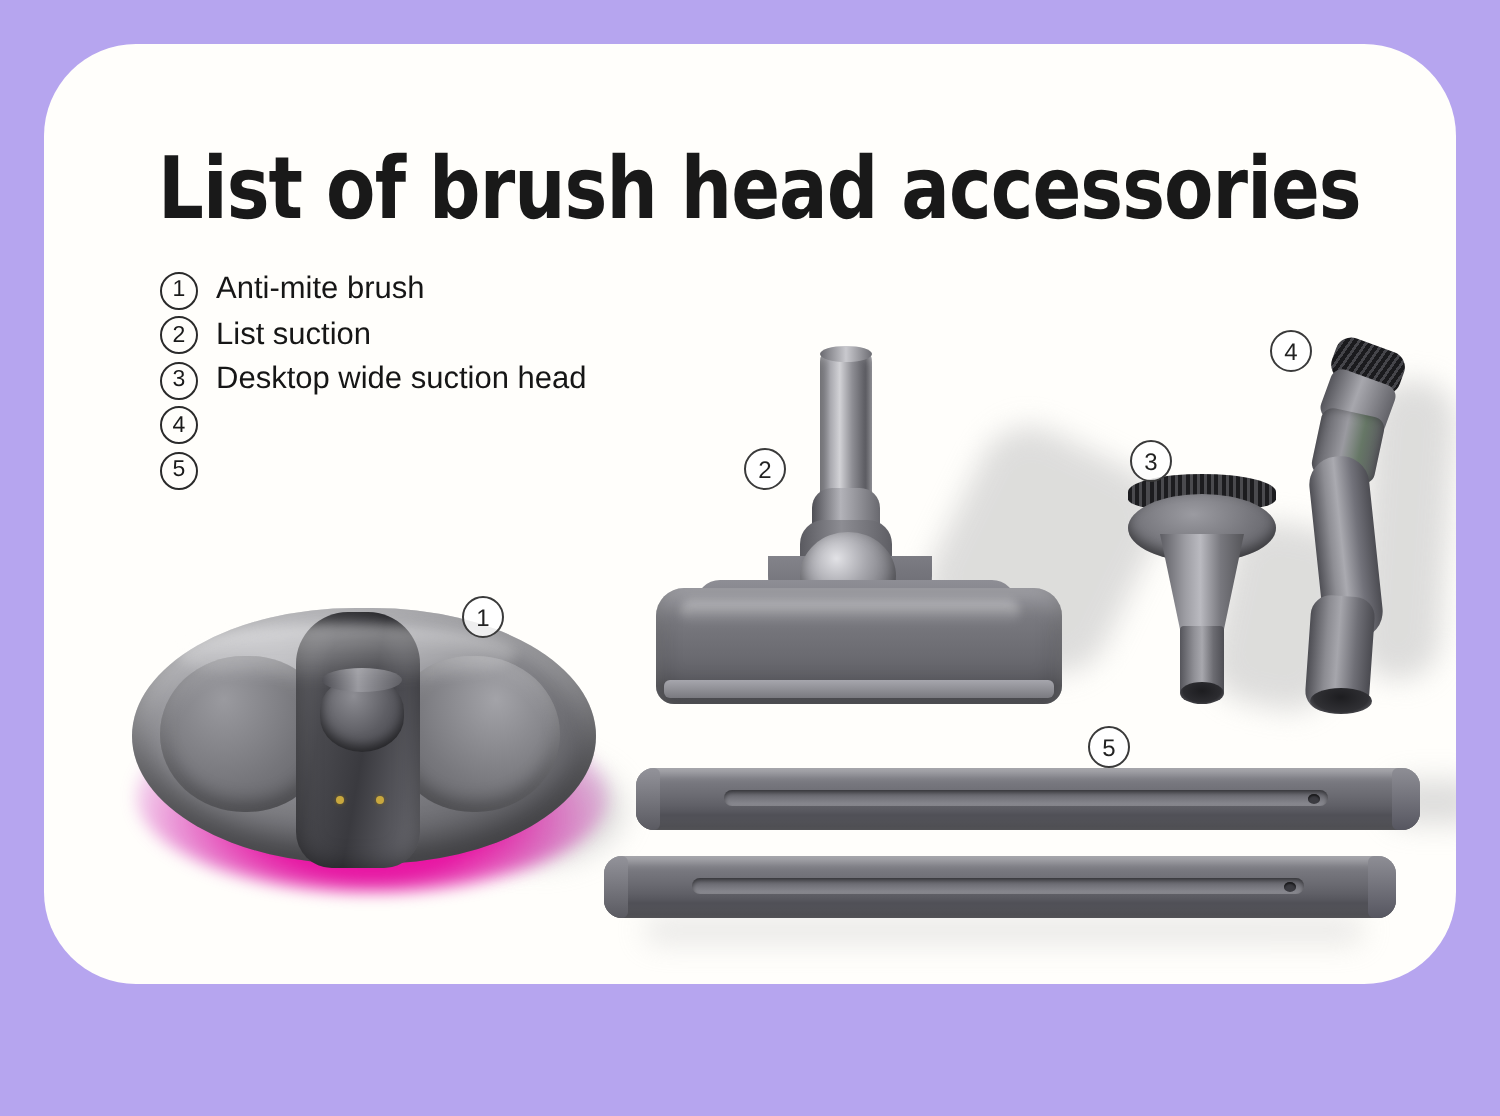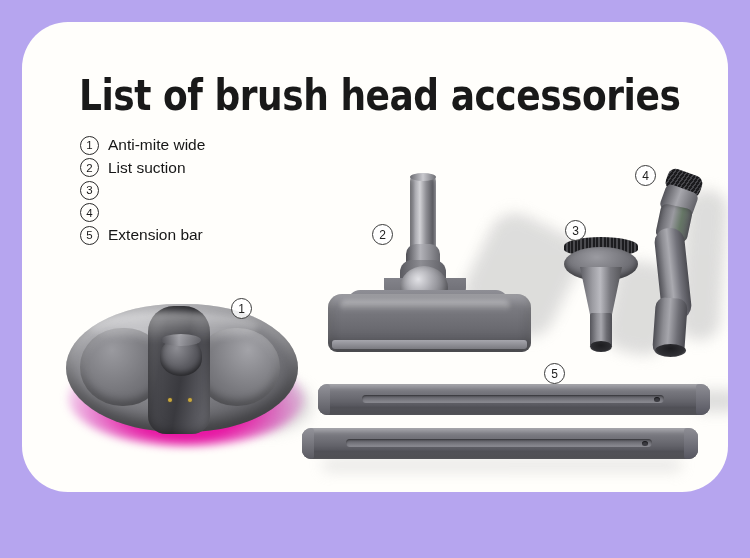--- a/index.html
+++ b/index.html
@@ -255,35 +255,35 @@
 
 <div class="stage">
 
   <div class="card">
 
     <div class="title">List of brush head accessories</div>
 
     <div class="legend">
       <div class="legend-row">
         <span class="num">1</span>
-        <span class="legend-label">Anti-mite wide</span>
+        <span class="legend-label">Anti-mite brush</span>
       </div>
       <div class="legend-row">
         <span class="num">2</span>
         <span class="legend-label">List suction</span>
       </div>
       <div class="legend-row">
         <span class="num">3</span>
+        <span class="legend-label">Desktop wide suction head</span>
       </div>
       <div class="legend-row">
         <span class="num">4</span>
       </div>
       <div class="legend-row">
         <span class="num">5</span>
-        <span class="legend-label">Extension bar</span>
       </div>
     </div>
 
     <div class="shadow" style="left:200px;top:356px;width:90px;height:54px;"></div>
     <div class="shadow" style="left:452px;top:198px;width:96px;height:110px;border-radius:26px;transform:rotate(26deg);"></div>
     <div class="shadow" style="left:588px;top:240px;width:62px;height:92px;border-radius:22px;transform:rotate(12deg);"></div>
     <div class="shadow" style="left:660px;top:168px;width:42px;height:150px;border-radius:20px;transform:rotate(4deg);"></div>
     <div class="shadow" style="left:672px;top:368px;width:46px;height:22px;border-radius:10px;"></div>
     <div class="shadow" style="left:300px;top:436px;width:360px;height:14px;border-radius:8px;opacity:.4;"></div>
 

